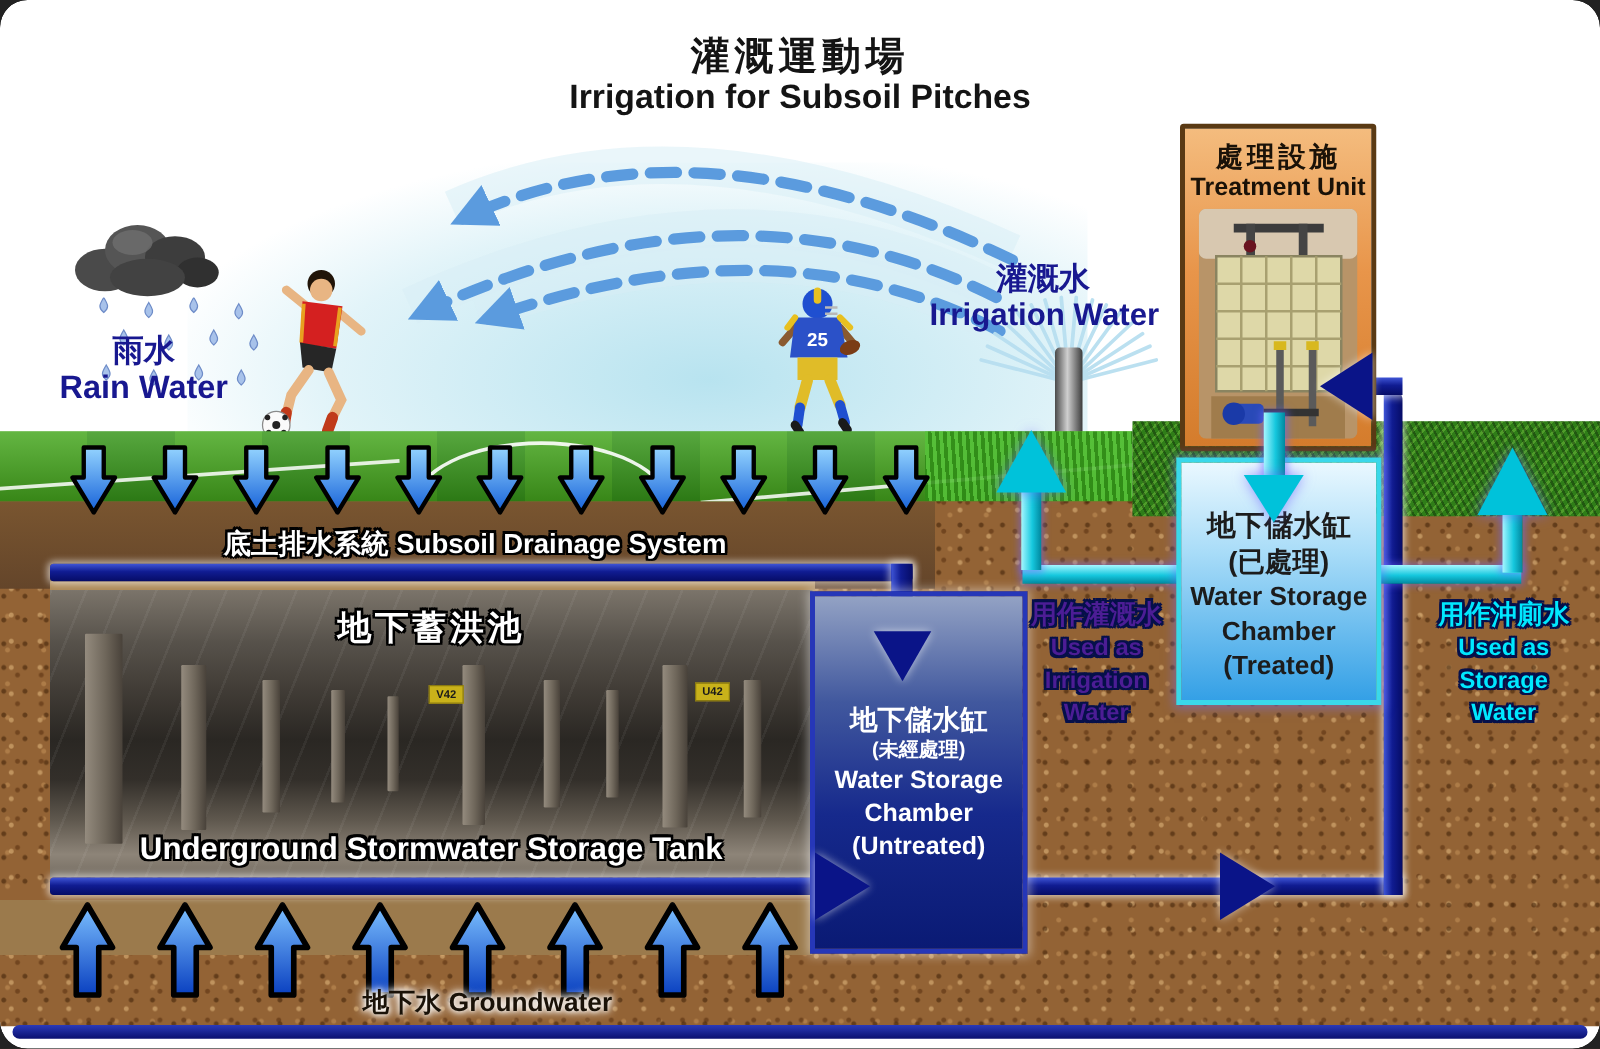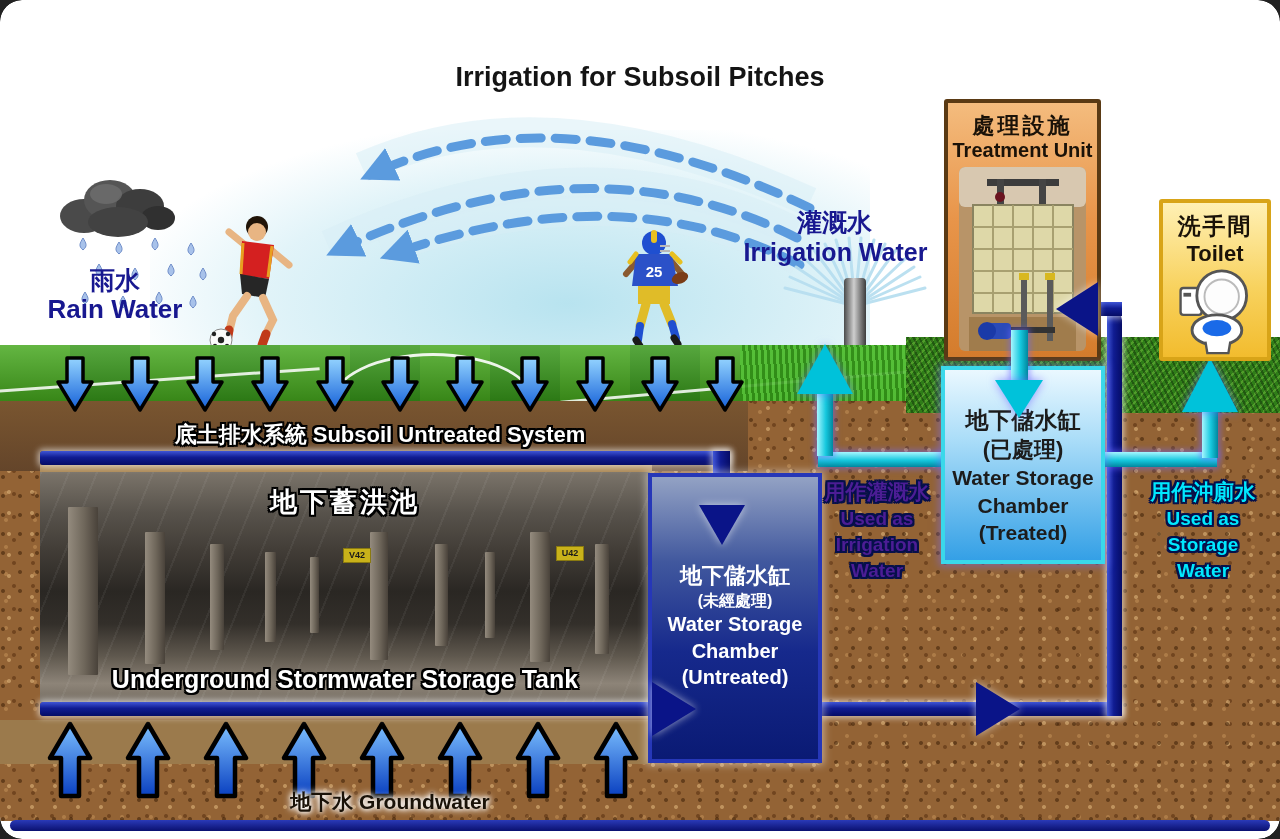--- a/index.html
+++ b/index.html
@@ -42,20 +42,21 @@
       </marker>
     </defs>
     <path d="M520,97 Q260,-22 72,62" fill="none" stroke="#d8eef5" stroke-width="30" opacity="0.55"></path>
     <path d="M505,127 Q295,22 38,140" fill="none" stroke="#d8eef5" stroke-width="30" opacity="0.5"></path>
     <path d="M508,155 Q330,62 92,145" fill="none" stroke="#d8eef5" stroke-width="30" opacity="0.5"></path>
     <path d="M520,103 Q268,-18 80,70" fill="none" stroke="#5b9bde" stroke-width="9" stroke-dasharray="21 14" stroke-linecap="round" marker-end="url(#ah)"></path>
     <path d="M507,133 Q298,28 46,146" fill="none" stroke="#5b9bde" stroke-width="9" stroke-dasharray="21 14" stroke-linecap="round" marker-end="url(#ah)"></path>
     <path d="M510,160 Q332,68 100,150" fill="none" stroke="#5b9bde" stroke-width="9" stroke-dasharray="21 14" stroke-linecap="round" marker-end="url(#ah)"></path>
   </svg>
 
+  <div class="abs ctr b" style="left:340px;top:24px;width:600px;font-size:31px;color:#141414;letter-spacing:4px;">灌溉運動場</div>
   <div class="abs ctr b" style="left:340px;top:62px;width:600px;font-size:27px;color:#141414;">Irrigation for Subsoil Pitches</div>
 
   <svg class="abs" style="left:48px;top:160px;" width="135" height="82" viewBox="0 0 135 82">
     <g>
       <ellipse cx="36" cy="56" rx="24" ry="17" fill="#4a4a4a"></ellipse>
       <ellipse cx="62" cy="40" rx="26" ry="20" fill="#555555"></ellipse>
       <ellipse cx="92" cy="46" rx="24" ry="17" fill="#3d3d3d"></ellipse>
       <ellipse cx="110" cy="58" rx="17" ry="12" fill="#303030"></ellipse>
       <ellipse cx="70" cy="62" rx="30" ry="15" fill="#424242"></ellipse>
       <ellipse cx="58" cy="34" rx="16" ry="10" fill="#6e6e6e" opacity=".8"></ellipse>
@@ -156,21 +157,21 @@
   </div>
 
   <div class="abs" style="left:0;top:397px;width:1280px;height:424px;background-color:#936335;
               background-image:radial-gradient(circle at 3px 4px,rgba(60,30,5,.55) 1.5px,transparent 2.4px),
                                radial-gradient(circle at 9px 11px,rgba(235,195,135,.5) 1.5px,transparent 2.4px),
                                radial-gradient(circle at 14px 5px,rgba(80,40,10,.5) 1.5px,transparent 2.4px),
                                radial-gradient(circle at 6px 15px,rgba(205,155,95,.45) 1.5px,transparent 2.4px);
               background-size:17px 19px,23px 21px,19px 23px,29px 27px;z-index:1;"></div>
 
   <div class="abs" style="left:0;top:399px;width:748px;height:72px;background:linear-gradient(180deg,#7a5630,#64452a);z-index:2;"></div>
-  <div class="abs ctr b outline-k" style="left:50px;top:420px;width:660px;font-size:22px;color:#fff;z-index:8;">底土排水系統 Subsoil Untreated System</div>
+  <div class="abs ctr b outline-k" style="left:50px;top:420px;width:660px;font-size:22px;color:#fff;z-index:8;">底土排水系統 Subsoil Drainage System</div>
   <div class="abs" style="left:40px;top:465px;width:612px;height:9px;background:#ad8a58;z-index:2;"></div>
 
   <svg class="abs" style="left:45px;top:356px;z-index:5;" width="700" height="60" viewBox="0 0 700 60">
     <defs>
           <linearGradient id="dg" x1="0" y1="0" x2="0" y2="1">
       <stop offset="0" stop-color="#93d3ff"></stop>
             <stop offset="1" stop-color="#1560d8"></stop>
           </linearGradient>
         </defs>
     <g fill="url(#dg)" stroke="#000" stroke-width="3.5" stroke-linejoin="round">
@@ -237,33 +238,20 @@
       <rect x="62" y="112" width="6" height="62" fill="#5a5a5a"></rect>
       <rect x="88" y="112" width="6" height="62" fill="#5a5a5a"></rect>
       <rect x="60" y="106" width="10" height="7" fill="#d8b820"></rect>
       <rect x="86" y="106" width="10" height="7" fill="#d8b820"></rect>
       <rect x="22" y="156" width="30" height="16" rx="4" fill="#2a4ab8"></rect>
       <ellipse cx="28" cy="164" rx="9" ry="9" fill="#1a3aa8"></ellipse>
       <rect x="52" y="160" width="44" height="6" fill="#333"></rect>
     </svg>
   </div>
 
-  <div class="abs" id="toilet-box" style="left:1159px;top:199px;width:104px;height:154px;z-index:7;">
-    <div class="abs ctr b" style="left:0;top:8px;width:100%;font-size:23px;color:#1a1208;letter-spacing:2px;">洗手間</div>
-    <div class="abs ctr b" style="left:0;top:38px;width:100%;font-size:22px;color:#1a1208;">Toilet</div>
-    <svg class="abs" style="left:12px;top:64px;" width="80" height="88" viewBox="0 0 80 92">
-      <rect x="4" y="22" width="22" height="28" rx="3" fill="#fff" stroke="#555" stroke-width="2.5"></rect>
-      <rect x="7" y="27" width="8" height="4" fill="#555"></rect>
-      <circle cx="47" cy="30" r="26" fill="#fff" stroke="#555" stroke-width="3"></circle>
-      <circle cx="47" cy="31" r="18" fill="#fdfdfd" stroke="#bbb" stroke-width="2"></circle>
-      <ellipse cx="42" cy="66" rx="26" ry="16" fill="#fff" stroke="#555" stroke-width="3"></ellipse>
-      <ellipse cx="42" cy="64" rx="15" ry="8.5" fill="#1a6ae8"></ellipse>
-      <path d="M30,78 L32,90 L54,90 L56,78" fill="#fff" stroke="#555" stroke-width="2.5"></path>
-    </svg>
-  </div>
 
   <div class="abs" id="untreated-box" style="left:648px;top:473px;width:166px;height:282px;z-index:7;">
     <div class="ctr b" style="padding-top:84px;color:#fff;line-height:1.32;">
       <div style="font-size:22px;">地下儲水缸</div>
       <div style="font-size:16px;">(未經處理)</div>
       <div style="font-size:20px;">Water Storage</div>
       <div style="font-size:20px;">Chamber</div>
       <div style="font-size:20px;">(Untreated)</div>
     </div>
   </div>

